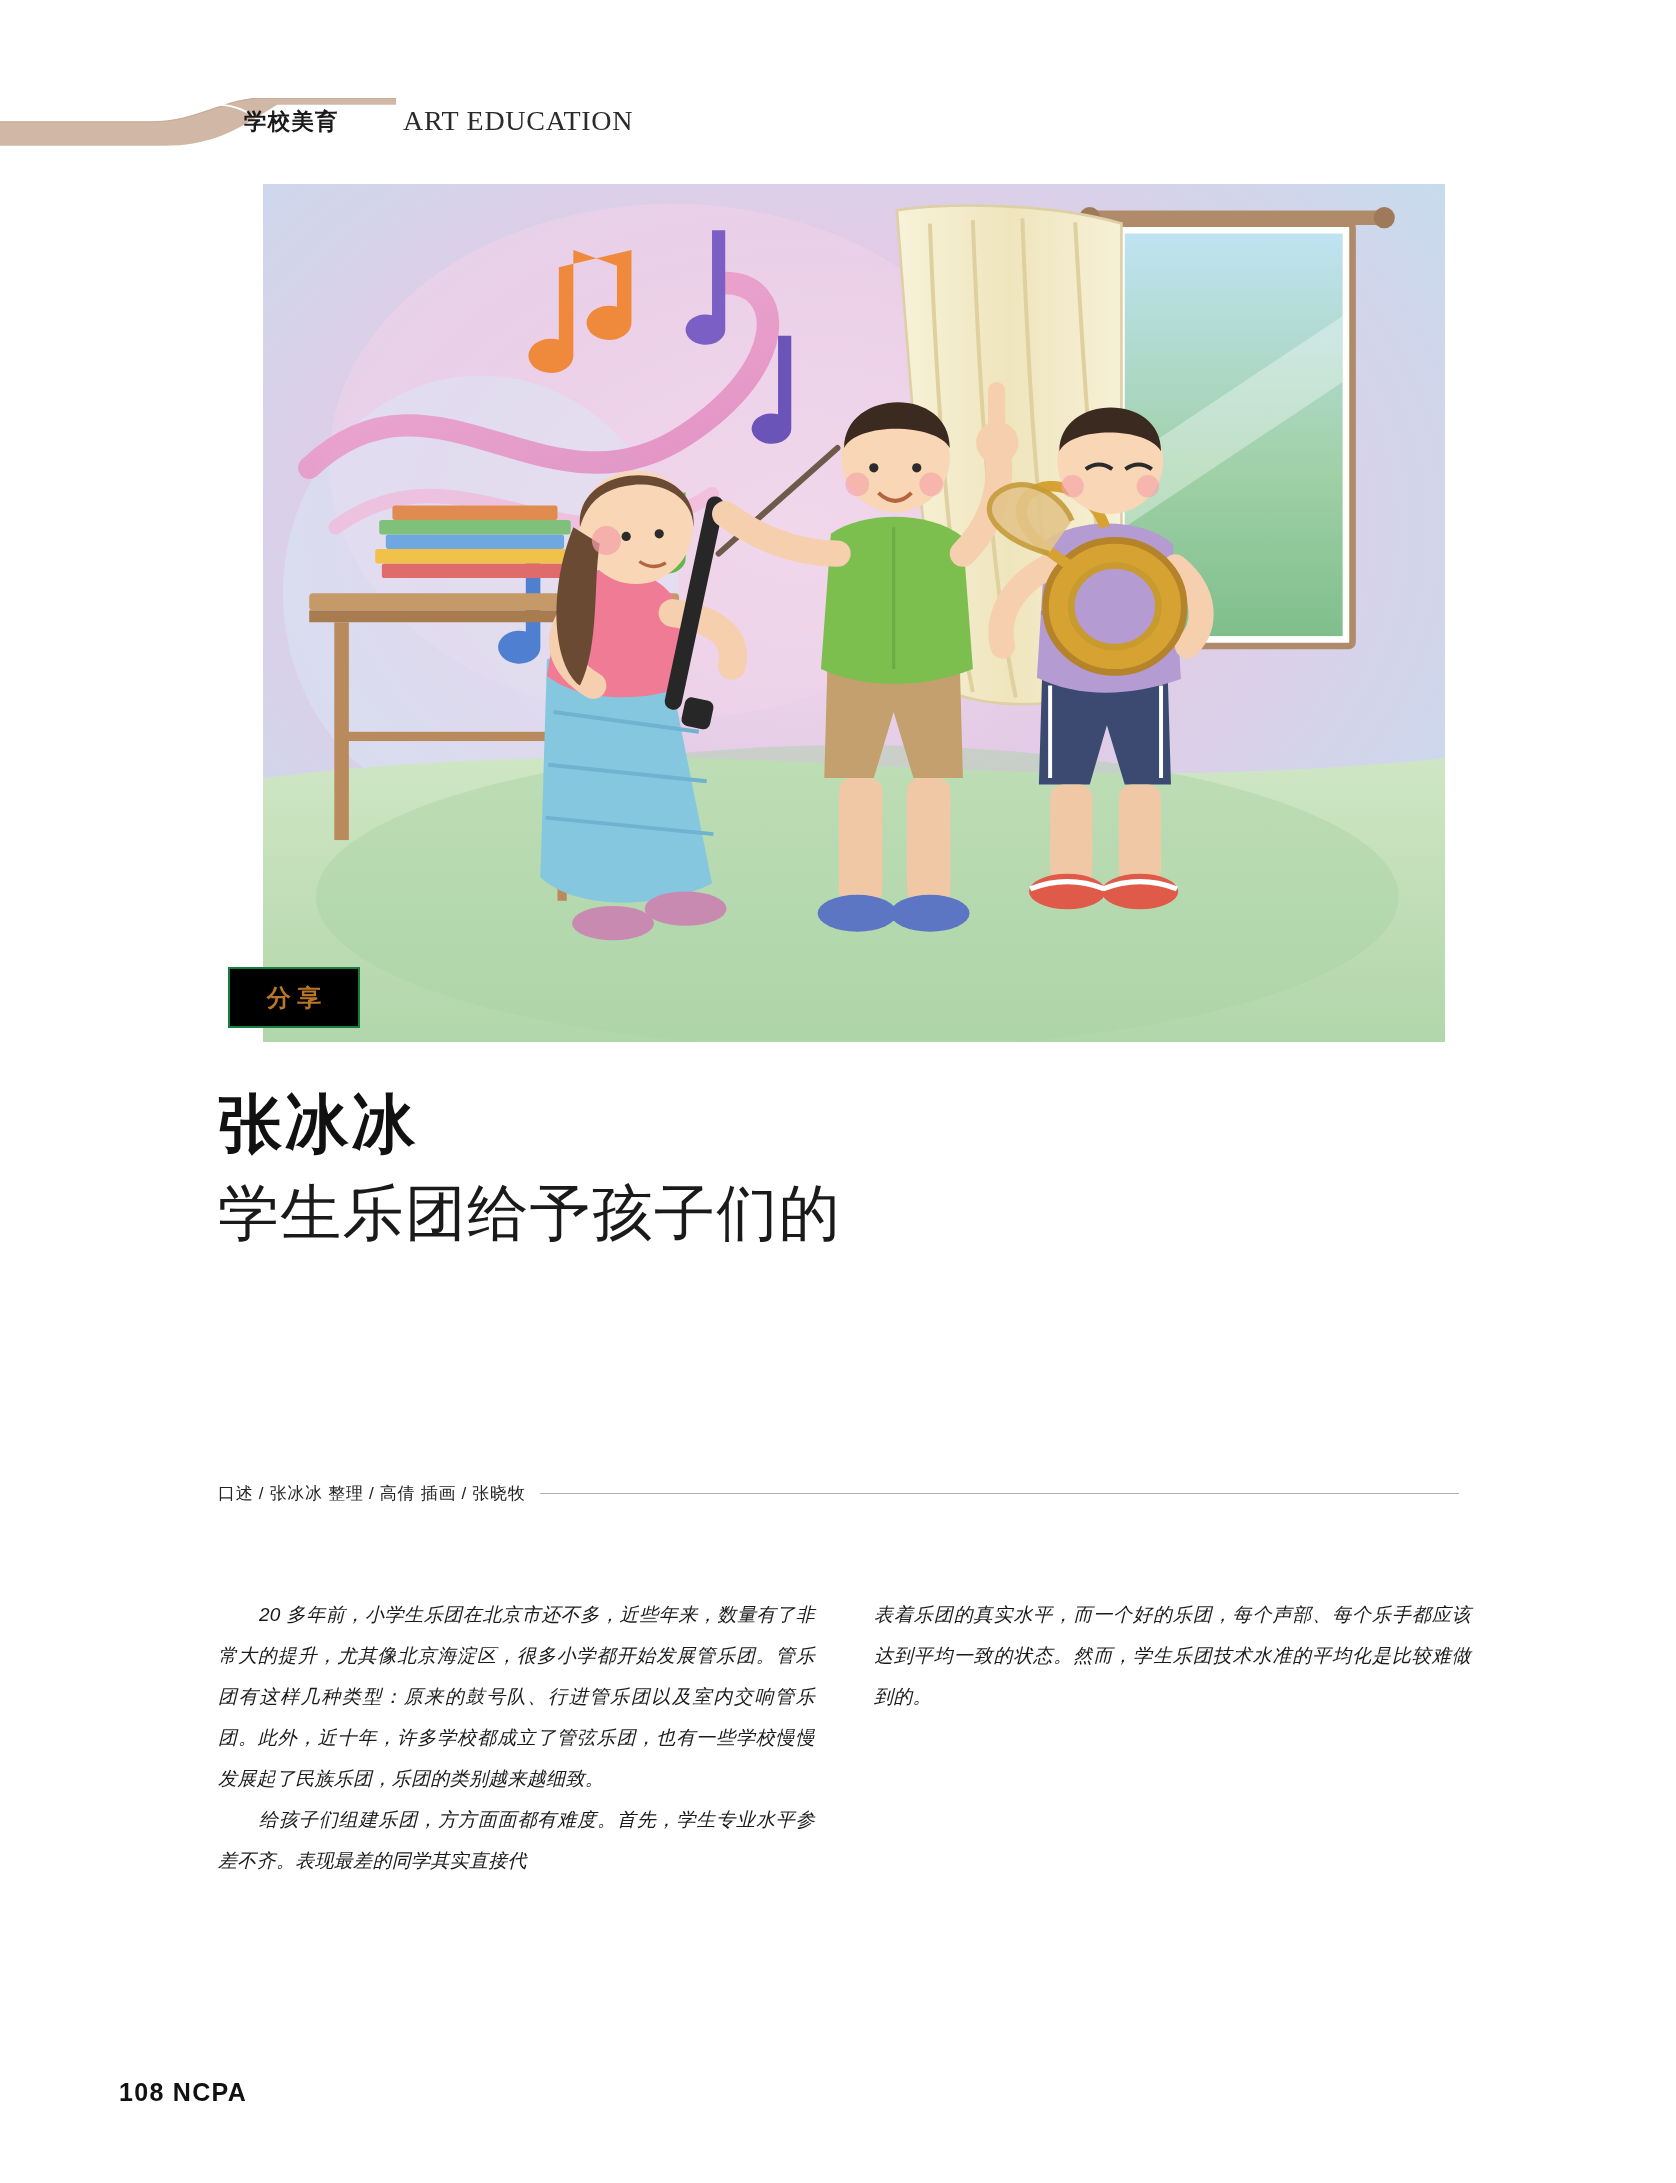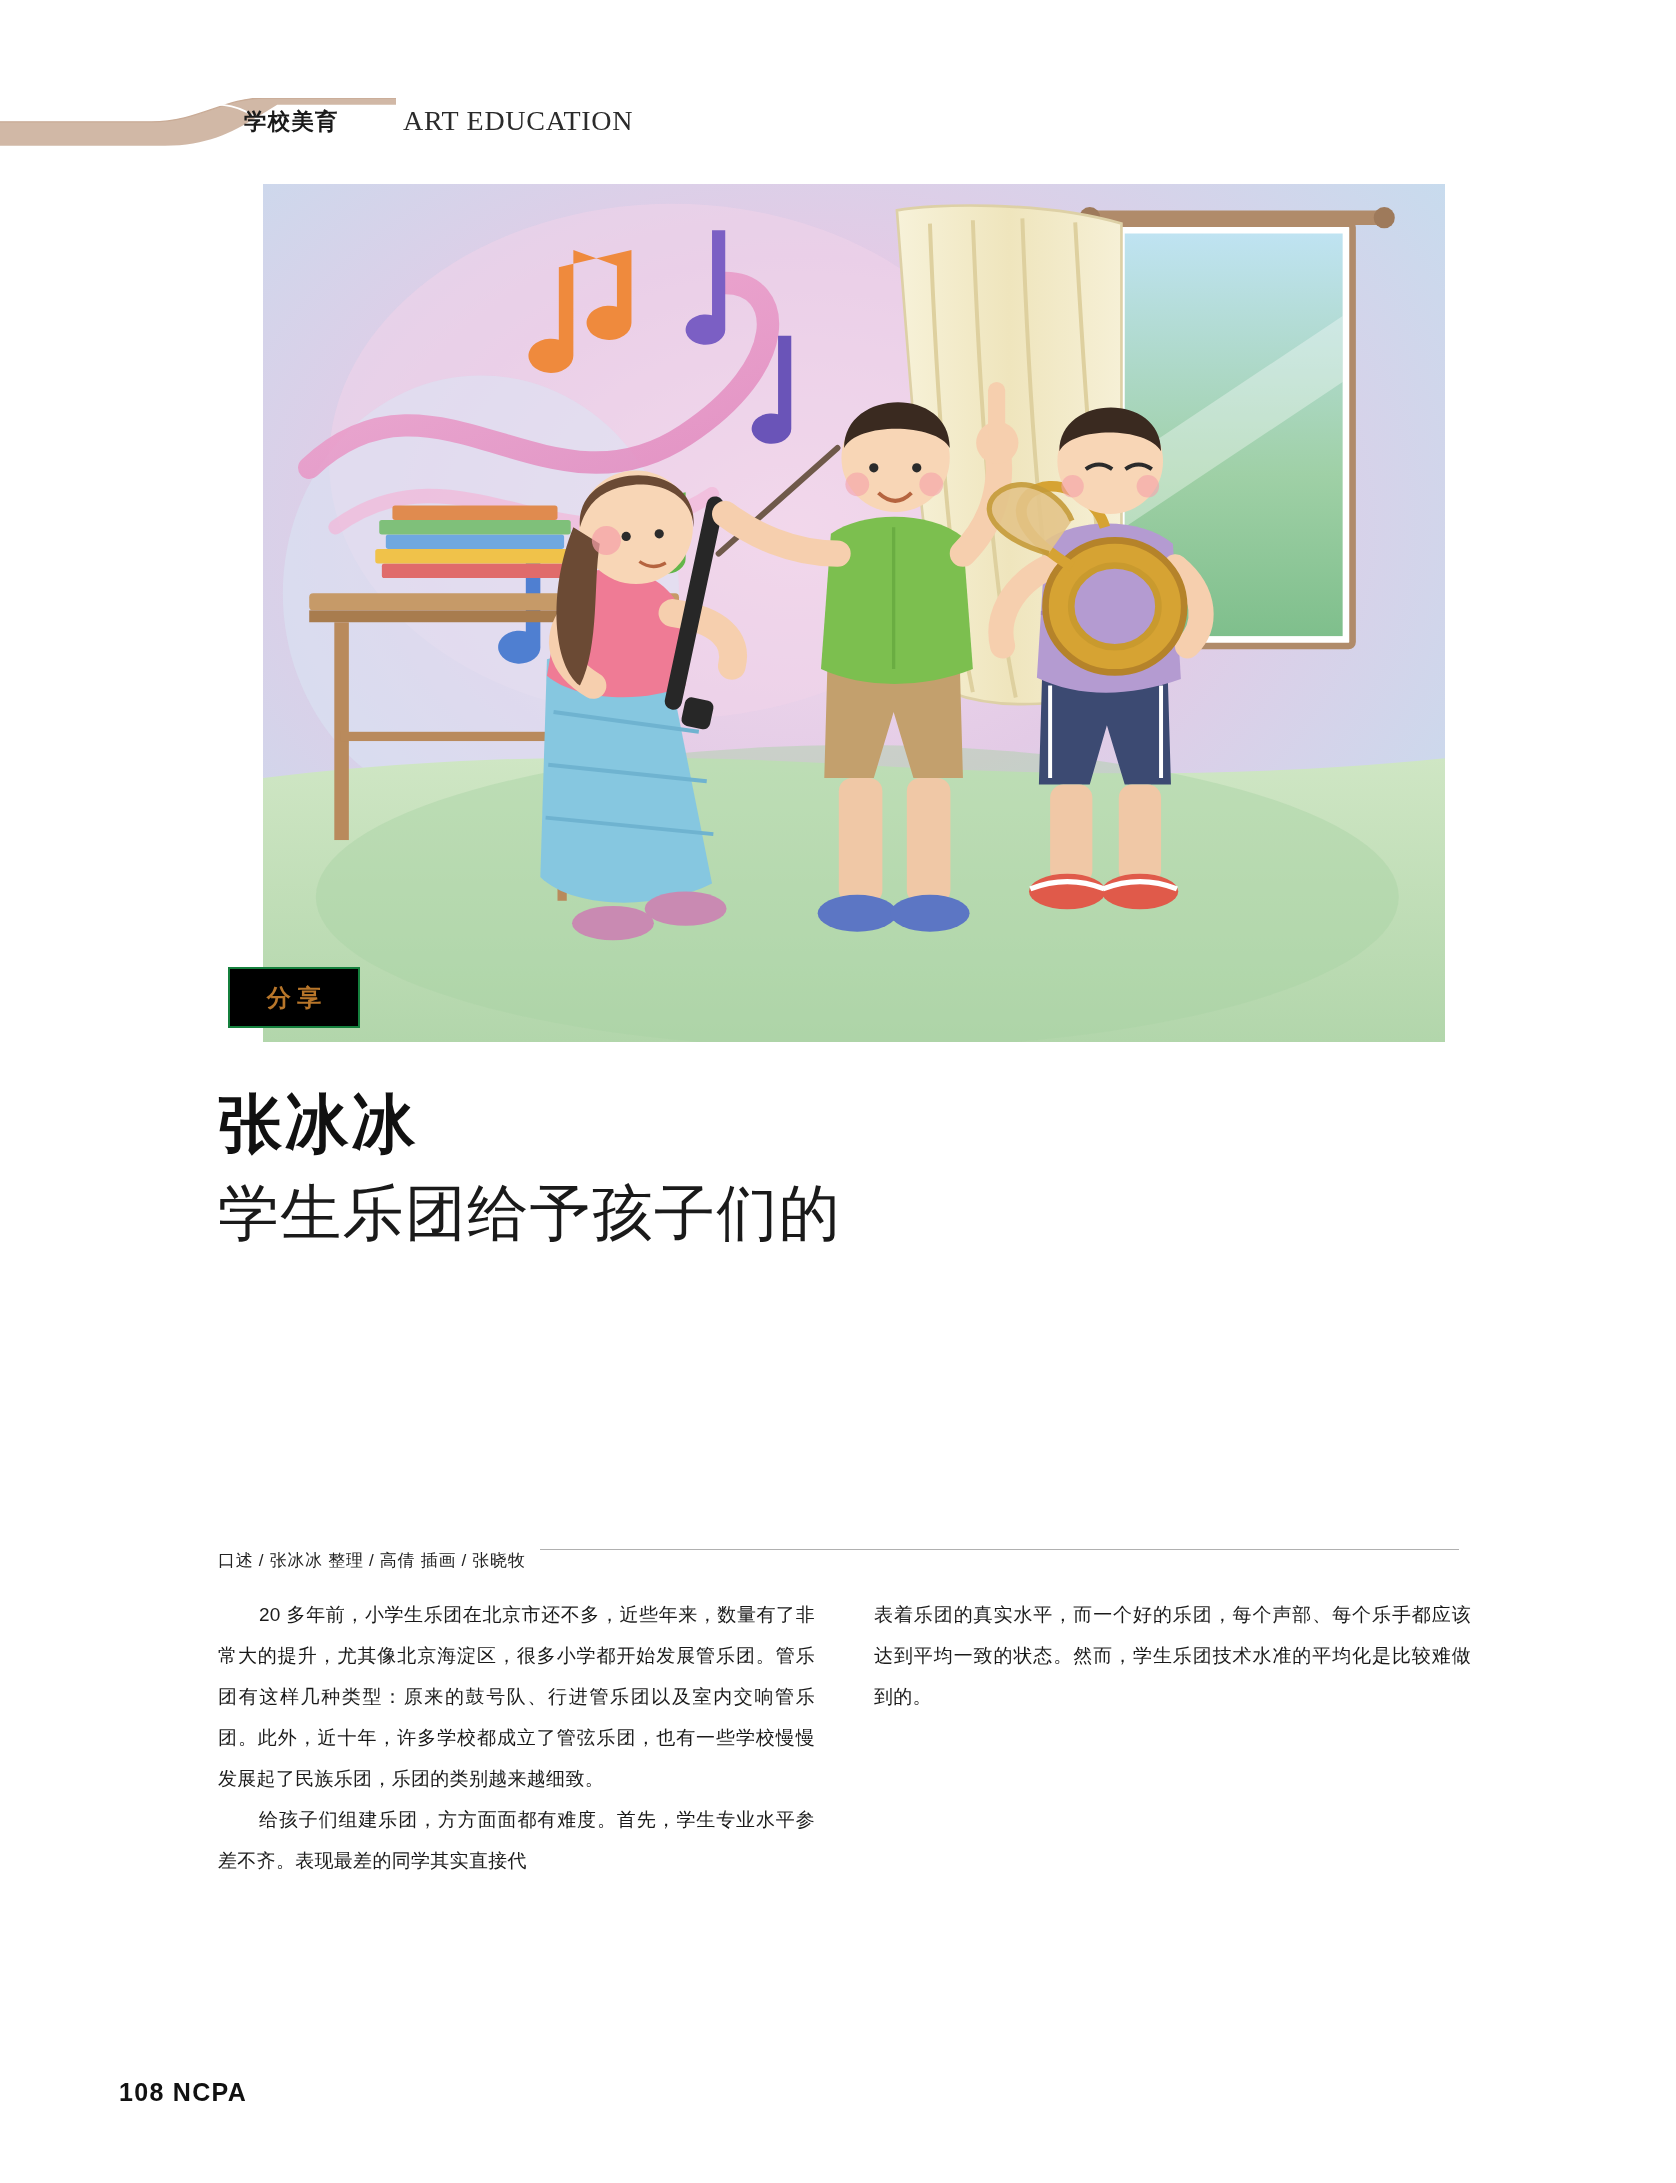--- a/index.html
+++ b/index.html
@@ -102,24 +102,25 @@
     line-height: 78px;
     color: #1a1a1a;
     letter-spacing: 1.3px;
     font-family: Liberation Serif, serif;
   }
   .title-main div { white-space: nowrap; }
 
   
   .credits-row {
     position: absolute;
-    top: 1549px;
+    top: 1482px;
     left: 218px;
     width: 1241px;
     display: flex;
+    align-items: center;
   }
   .credits-text {
     font-size: 17px;
     color: #222222;
     white-space: nowrap;
     letter-spacing: 0.7px;
   }
   .credits-rule {
     flex: 1;
     height: 1.3px;
@@ -138,21 +139,21 @@
   }
   .col {
     width: 597px;
     font-size: 19px;
     line-height: 41px;
     color: #1a1a1a;
     text-align: justify;
     text-justify: inter-ideograph;
     letter-spacing: 0.3px;
   }
-  .col p { margin: 0; }
+  .col p { margin: 0; font-style: italic; }
   .col p.indent { text-indent: 41px; }
 
   
   .footer {
     position: absolute;
     top: 2078px;
     left: 119px;
     font-size: 25px;
     font-weight: bold;
     color: #111111;

